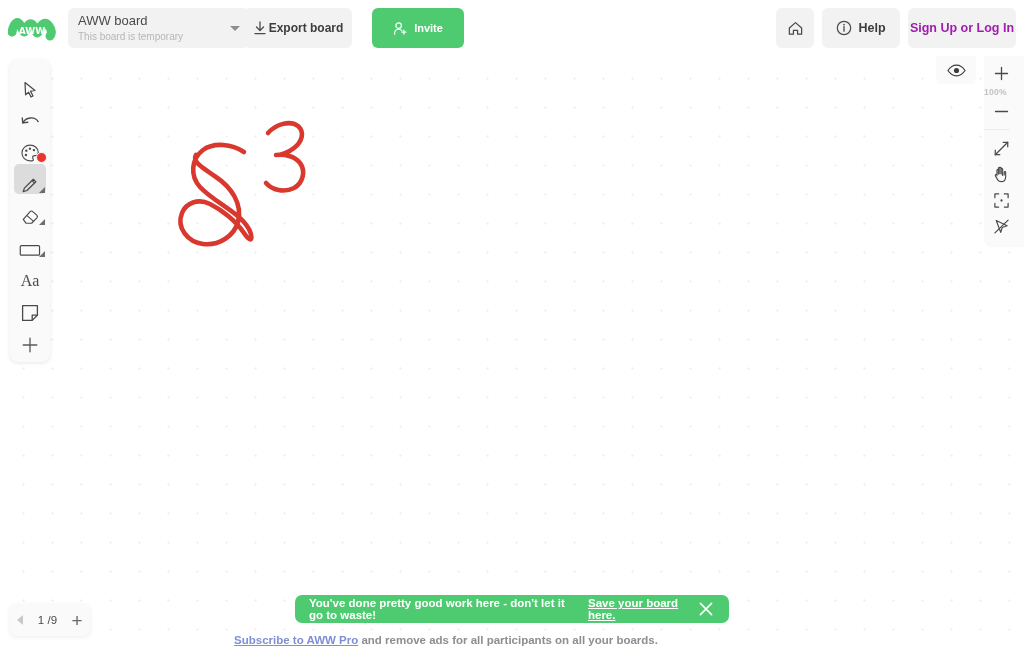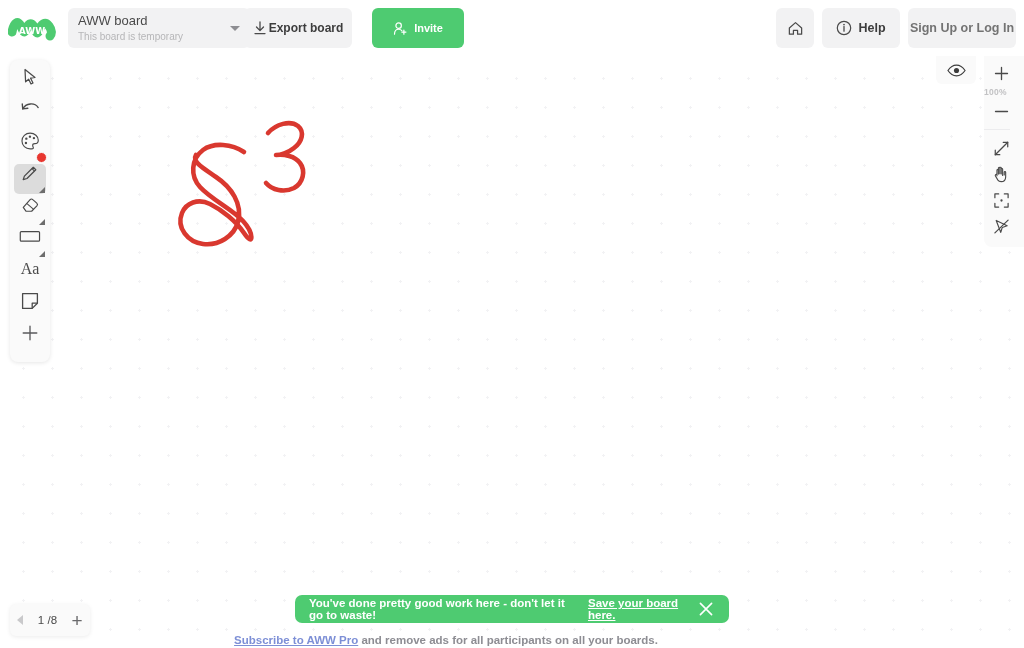--- a/index.html
+++ b/index.html
@@ -51,33 +51,33 @@
   }
   #home-btn{
     left:776px;width:38px;background:#f2f2f3;border-radius:6px;justify-content:center;cursor:pointer;
   }
   #help-btn{
     left:822px;width:78px;background:#f2f2f3;border-radius:6px;justify-content:center;gap:6px;
     cursor:pointer;font-size:12.5px;color:#3d3d3d;font-weight:bold;
   }
   #signup-btn{
     left:908px;width:108px;background:#f2f2f3;border-radius:6px;justify-content:center;
-    cursor:pointer;font-size:12.5px;color:#737373;font-weight:bold;
+    cursor:pointer;font-size:12.5px;color:#a21caf;font-weight:bold;
   }
 
   
   #toolbar{
     position:absolute;left:10px;top:60px;width:40px;
     background:#fafafa;border-radius:8px;
     box-shadow:0 1px 4px rgba(0,0,0,.10);
     padding:6px 0;z-index:25;
   }
   .tool{
     position:relative;width:32px;height:30px;margin:2px auto;border-radius:5px;
-    display:flex;align-items:flex-start;justify-content:center;cursor:pointer;
+    display:flex;align-items:flex-end;justify-content:center;cursor:pointer;
   }
   .tool.sel{background:#dcdcdc;}
   .tool .sub{
     position:absolute;right:1px;bottom:1px;width:0;height:0;
     border-left:3.5px solid transparent;border-top:3.5px solid transparent;
     border-right:3.5px solid #6d6d6d;border-bottom:3.5px solid #6d6d6d;
   }
   .tool .dot{
     position:absolute;right:-1px;bottom:-1px;width:11px;height:11px;border-radius:50%;
     background:#e8362f;border:1.5px solid #fafafa;box-sizing:border-box;
@@ -306,21 +306,21 @@
     <div class="zbtn">
       <svg width="17" height="17" viewBox="0 0 18 18">
         <path d="M3.4 2.6 L15 8.2 L9.8 10 L8.2 15.2 Z" fill="none" stroke="#4a4a4a" stroke-width="1.25" stroke-linejoin="round"></path>
         <path d="M2 15.8 L16 2.2" fill="none" stroke="#4a4a4a" stroke-width="1.3" stroke-linecap="round"></path>
       </svg>
     </div>
   </div>
 
   <div id="pagenav">
     <span id="page-prev"></span>
-    <span id="page-count">1 /8</span>
+    <span id="page-count">1 /9</span>
     <span id="page-add">+</span>
   </div>
 
   <div id="ad-text">
     <span class="lnk">Subscribe to AWW Pro</span><span> and remove ads for all participants on all your boards.</span>
   </div>
 
   <div id="banner">
     <span>You've done pretty good work here - don't let it go to waste!</span>
     <span id="banner-link">Save your board here.</span>

